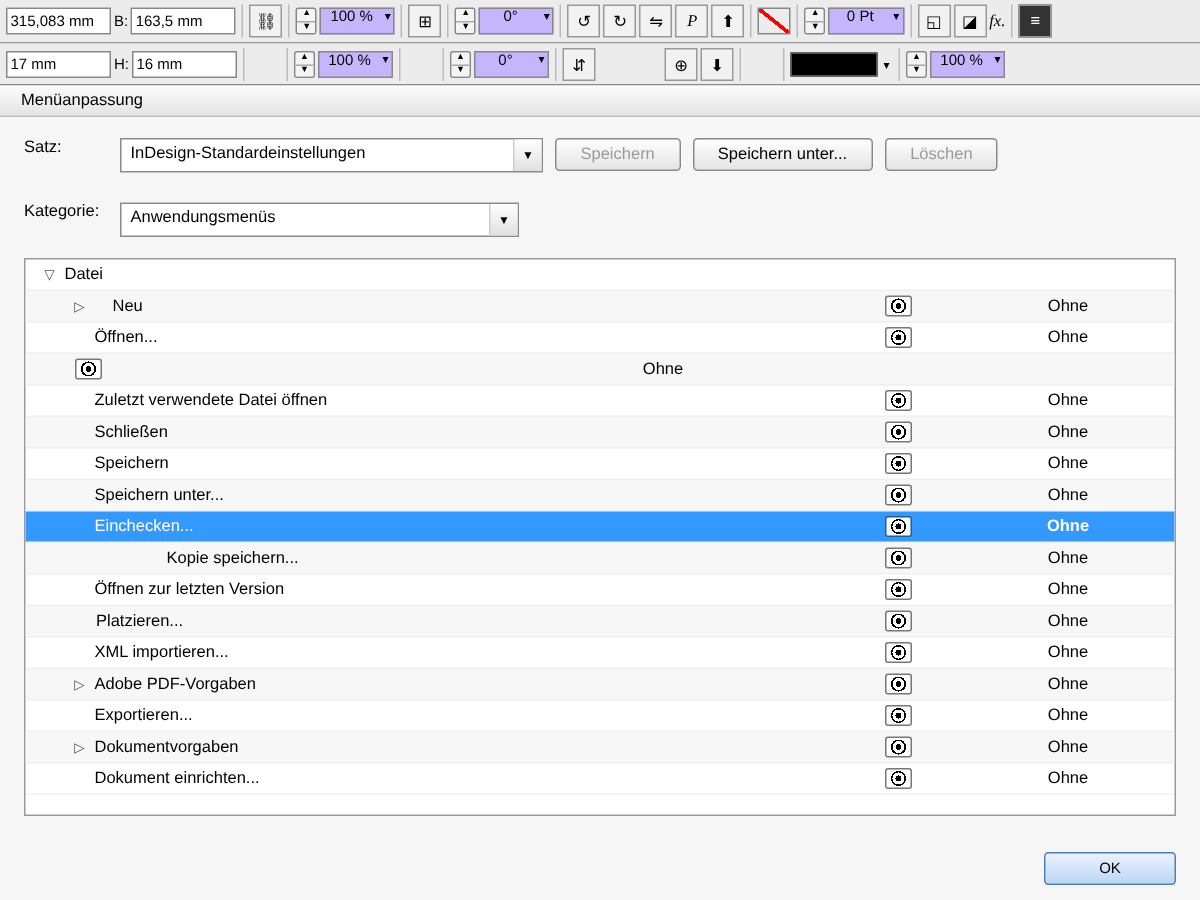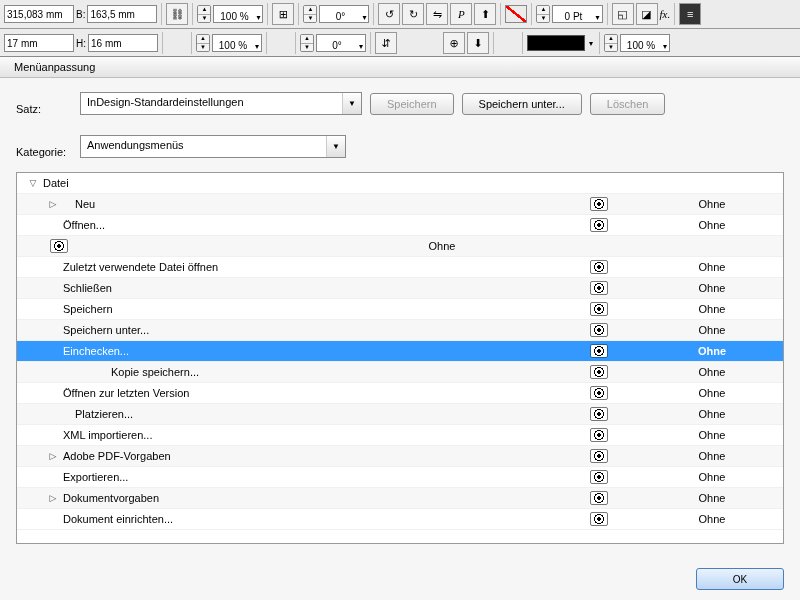--- a/index.html
+++ b/index.html
@@ -1,34 +1,34 @@
 <!DOCTYPE html>
 <html><head>
 <meta charset="utf-8">
 <style>
 html,body{margin:0;padding:0;width:800px;height:600px;overflow:hidden;font-family:Tahoma,Arial,sans-serif;font-size:11px;background:#e8e8e8;color:#000}
 .toolbar{display:flex;align-items:center;gap:2px;padding:2px 4px;background:#ececec;border-bottom:1px solid #999;height:24px}
 .toolbar+.toolbar{border-top:none}
 .tb-field{display:flex;align-items:center;gap:2px}
 .tb-label{font-size:10px}
 .tb-input{height:16px;width:64px;border:1px solid #888;background:#fff;font-size:10px;padding:0 2px}
-.tb-val{display:flex;align-items:flex-end;border:1px solid #888;background:#ffffff;height:16px}
+.tb-val{display:flex;align-items:flex-start;border:1px solid #888;background:#c4b5fd;height:16px}
 .tb-num{width:36px;text-align:center;font-size:10px;padding:0 2px}
 .stepper{display:flex;flex-direction:column;width:12px;height:16px;border:1px solid #888;border-radius:2px;overflow:hidden}
 .stepper span{flex:1;background:#f4f4f4;font-size:6px;line-height:7px;text-align:center;cursor:pointer}
 .stepper span+span{border-top:1px solid #aaa}
 .tb-btn{width:20px;height:20px;border:1px solid #999;background:#f2f2f2;display:flex;align-items:center;justify-content:center;font-size:11px;cursor:pointer}
 .sep{width:1px;height:22px;background:#bbb;margin:0 2px}
 .red-diag{width:20px;height:16px;border:1px solid #888;background:linear-gradient(to top right,transparent 45%,red 45%,red 55%,transparent 55%)}
 .black-bar{width:56px;height:14px;background:#000;border:1px solid #555}
 .fx{font-style:italic;font-family:Georgia,serif}
 .dialog{position:absolute;left:0;top:56px;right:0;bottom:0;background:#f6f6f6;border-top:1px solid #8a8a8a}
 .title{background:linear-gradient(#fbfbfb,#e4e4e4);padding:4px 14px;font-size:11px;border-bottom:1px solid #bcbcbc}
 .body{padding:14px 16px 0 16px}
-.form-row{display:flex;align-items:flex-end;gap:8px;margin-bottom:14px}
+.form-row{display:flex;align-items:flex-start;gap:8px;margin-bottom:14px}
 .form-label{width:56px;text-align:left}
 .combo{position:relative;display:inline-block;height:21px;border:1px solid #8a8a8a;background:#fff}
 .combo span.txt{display:block;padding:3px 22px 0 6px;height:18px;font-size:11px}
 .combo .arrow{position:absolute;right:0;top:0;width:18px;height:21px;border-left:1px solid #ccc;background:linear-gradient(#fff,#e0e0e0);display:flex;align-items:center;justify-content:center;font-size:8px}
 .btn{height:22px;padding:0 16px;border:1px solid #8a8a8a;background:linear-gradient(#fefefe,#e4e4e4);border-radius:3px;cursor:pointer;font-size:11px}
 .btn:disabled{color:#9a9a9a;cursor:default}
 .table-wrap{margin-top:4px;border:1px solid #9a9a9a;background:#fff;height:370px;overflow:hidden}
 .thead{display:flex;background:linear-gradient(#fafafa,#e8e8e8);border-bottom:1px solid #b5b5b5;height:20px}
 .th{padding:3px 8px;border-right:1px solid #c0c0c0;font-size:11px}
 .th.c1{flex:0 0 540px}
@@ -291,21 +291,21 @@
             </div>
             <div class="c2">
               <div class="eye"></div>
             </div>
             <div class="c3">Ohne</div>
           </div>
           <div class="row">
             <div class="c1">
               <span style="width: 30px; display: inline-block;"></span>
               <span class="tw"></span>
-              <span style="margin-left: 16px;">Platzieren...</span>
+              <span style="margin-left: 5px;">Platzieren...</span>
             </div>
             <div class="c2">
               <div class="eye"></div>
             </div>
             <div class="c3">Ohne</div>
           </div>
           <div class="row">
             <div class="c1">
               <span style="width: 30px; display: inline-block;"></span>
               <span class="tw"></span>

